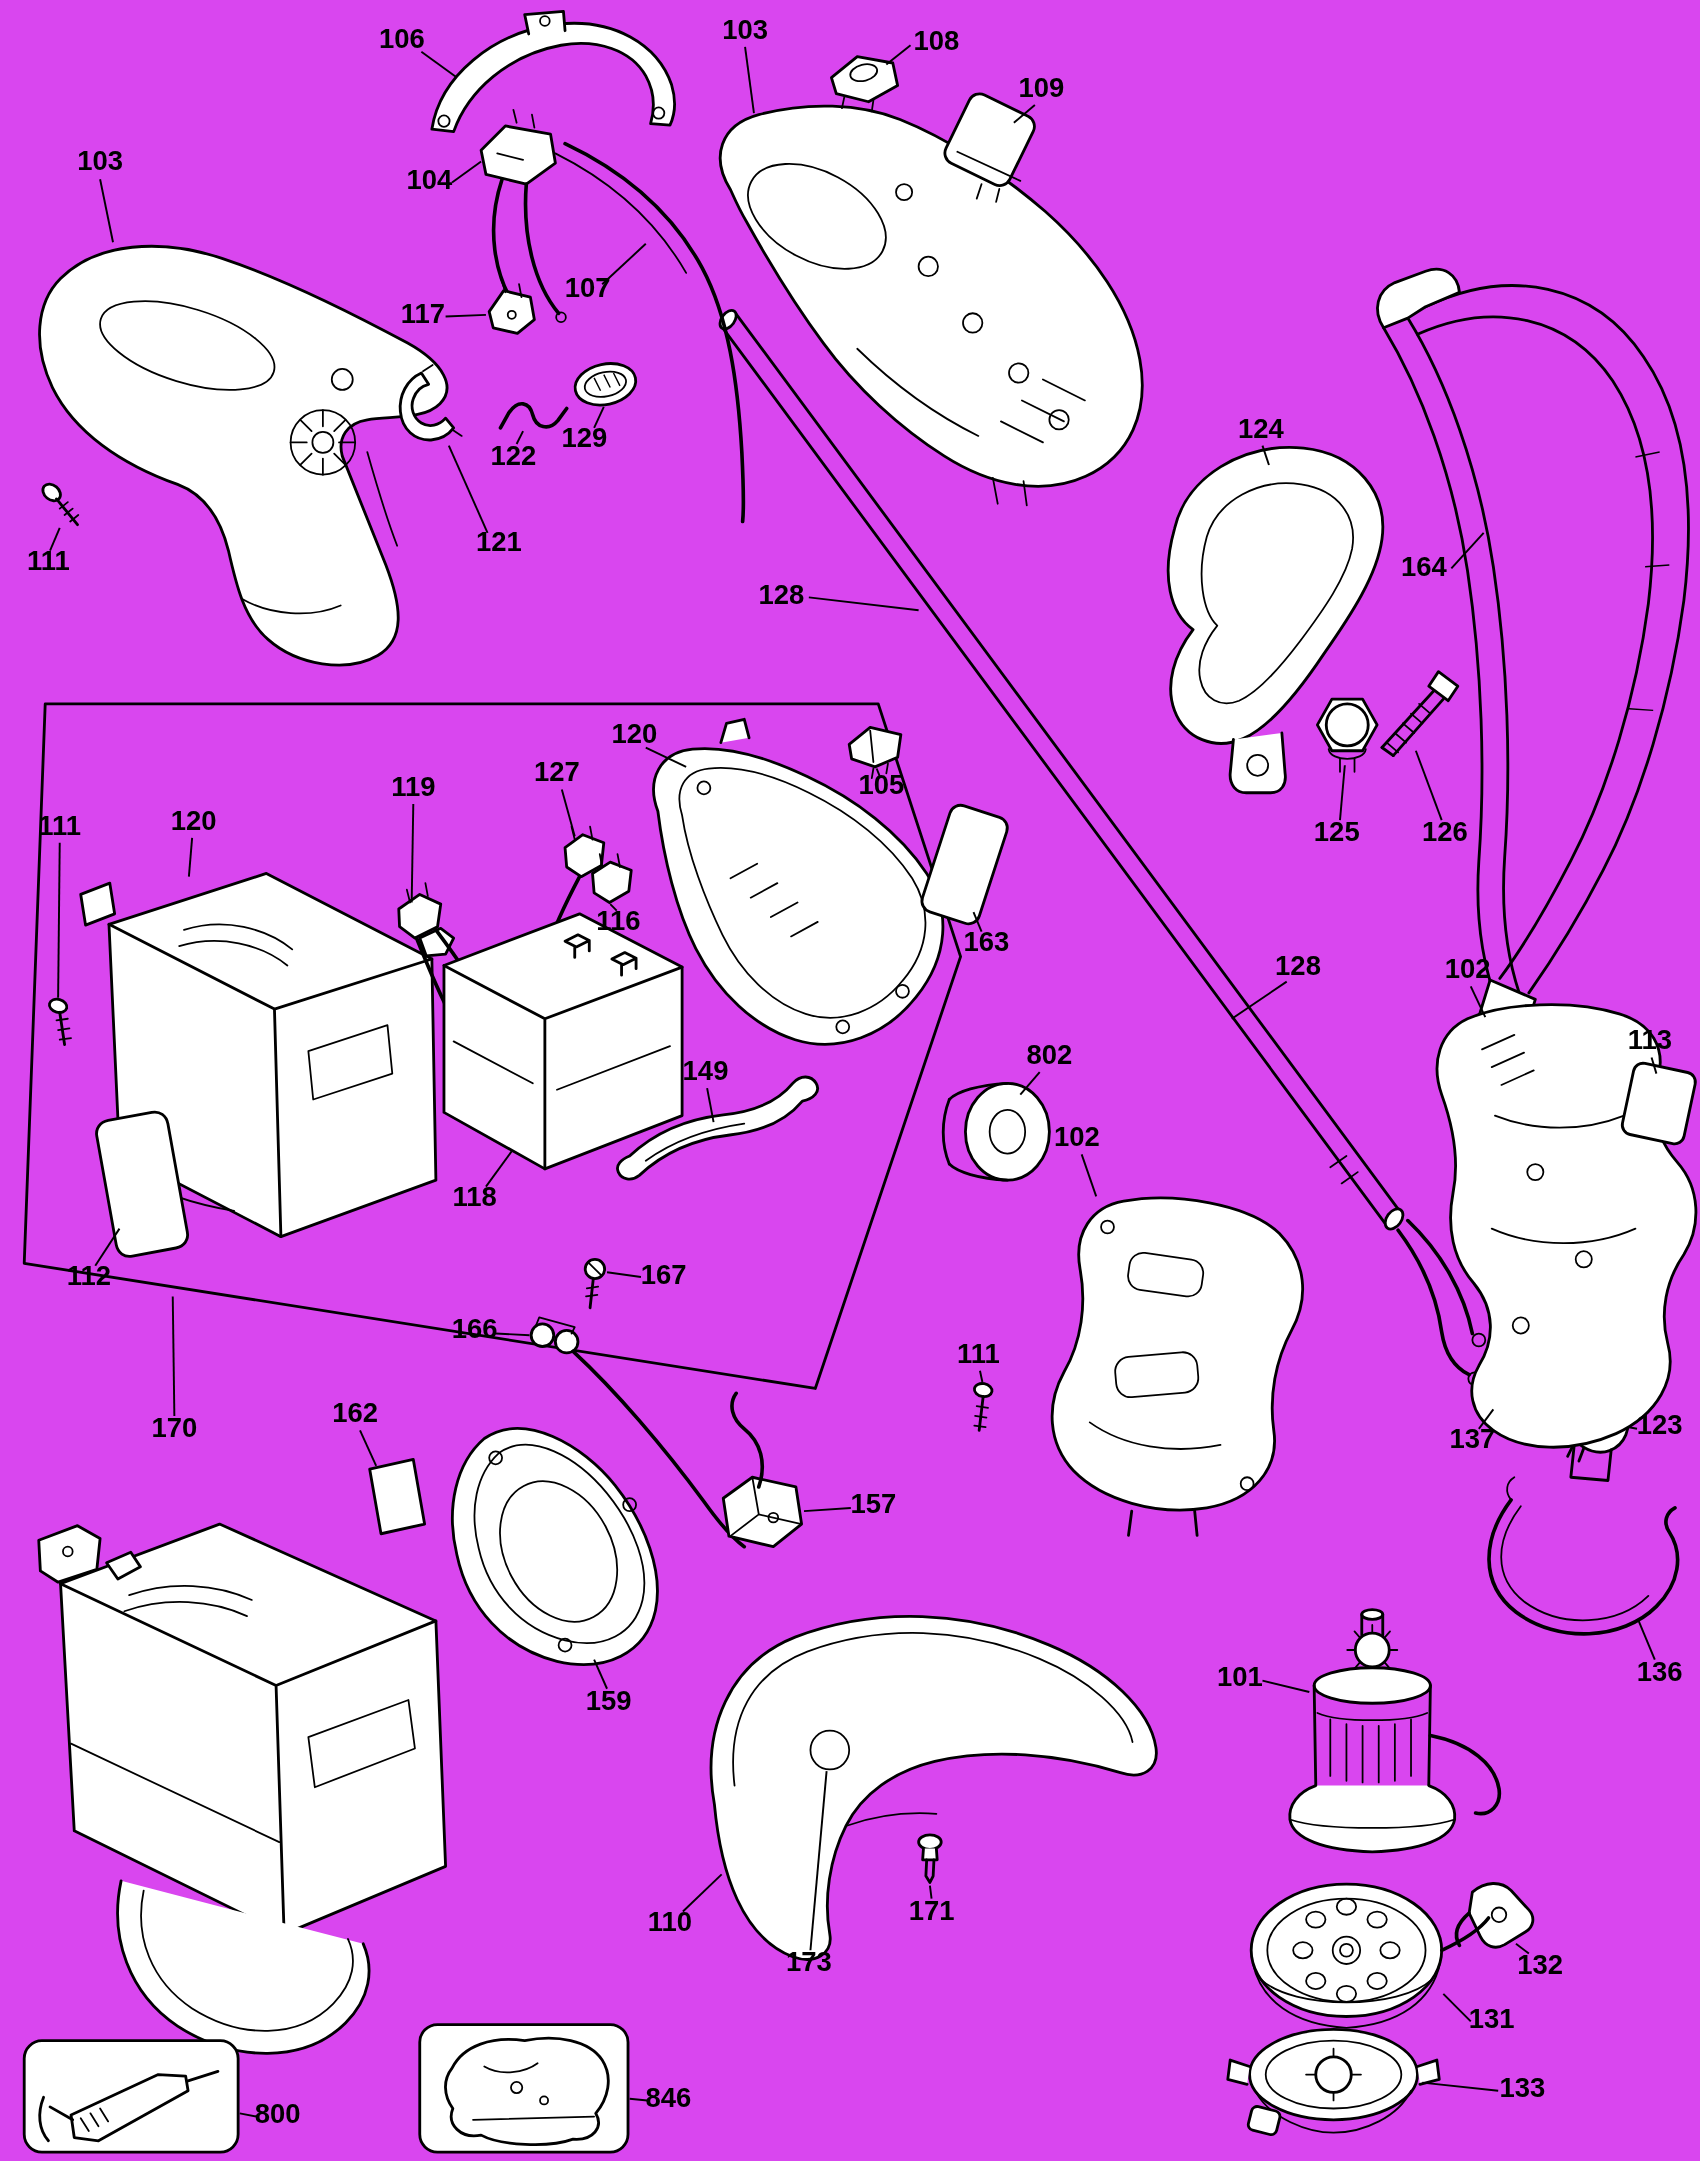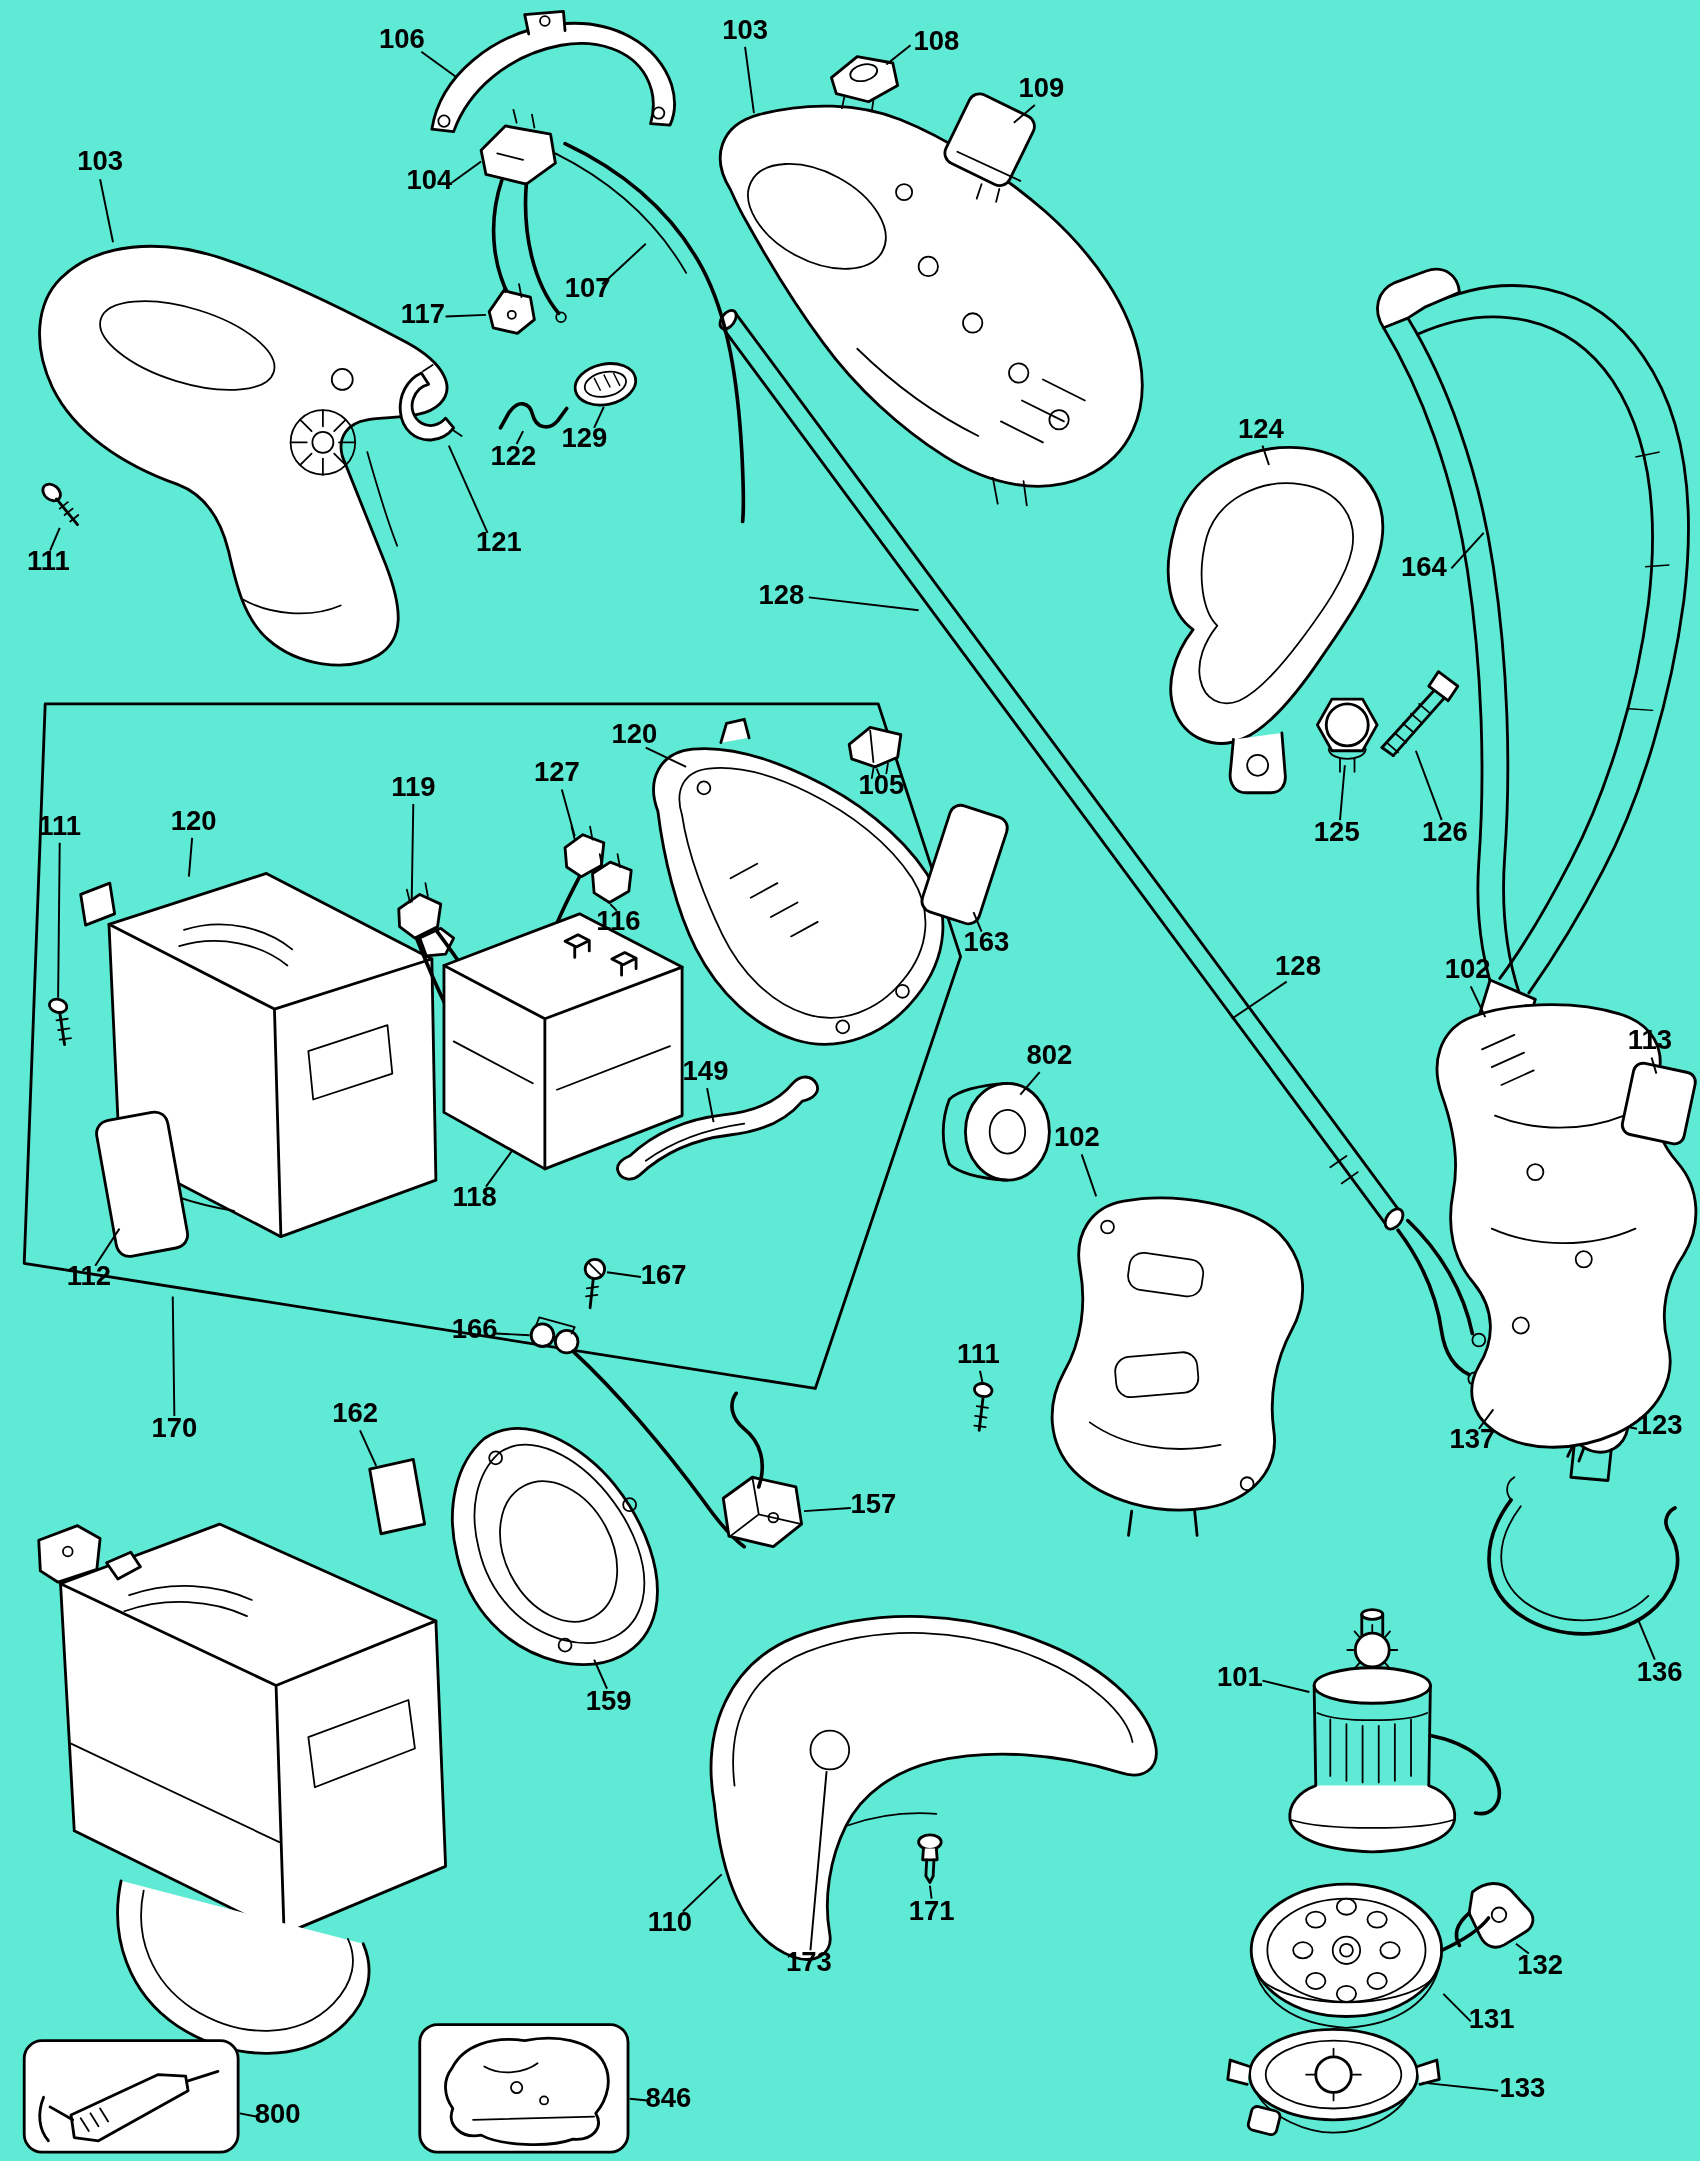--- a/index.html
+++ b/index.html
@@ -1,16 +1,16 @@
 <!DOCTYPE html>
 <html style="font-size:13px"><head>
 <meta charset="utf-8">
 <style>
   html,body{margin:0;padding:0;background:#ffffff;}
-  .stage{position:relative;width:1700px;height:2161px;background:#5eead4;overflow:hidden;}
+  .stage{position:relative;width:1700px;height:2161px;background:#d946ef;overflow:hidden;}
   svg{display:block;}
   .outline{stroke:#000;stroke-width:3.5;fill:#fff;stroke-linecap:round;stroke-linejoin:round;}
   .line{stroke:#000;stroke-width:3.5;fill:none;stroke-linecap:round;stroke-linejoin:round;}
   .detail{stroke:#000;stroke-width:2.2;fill:none;stroke-linecap:round;stroke-linejoin:round;}
   .thin{stroke:#000;stroke-width:1.8;fill:none;}
   .wire{stroke:#000;stroke-width:4.5;fill:none;stroke-linecap:round;stroke-linejoin:round;}
   .leader line{stroke:#000;stroke-width:2.4;}
   .label{font:bold 34px "Liberation Sans","DejaVu Sans",sans-serif;fill:#000;stroke:none;text-anchor:middle;}
 </style>
 </head>

